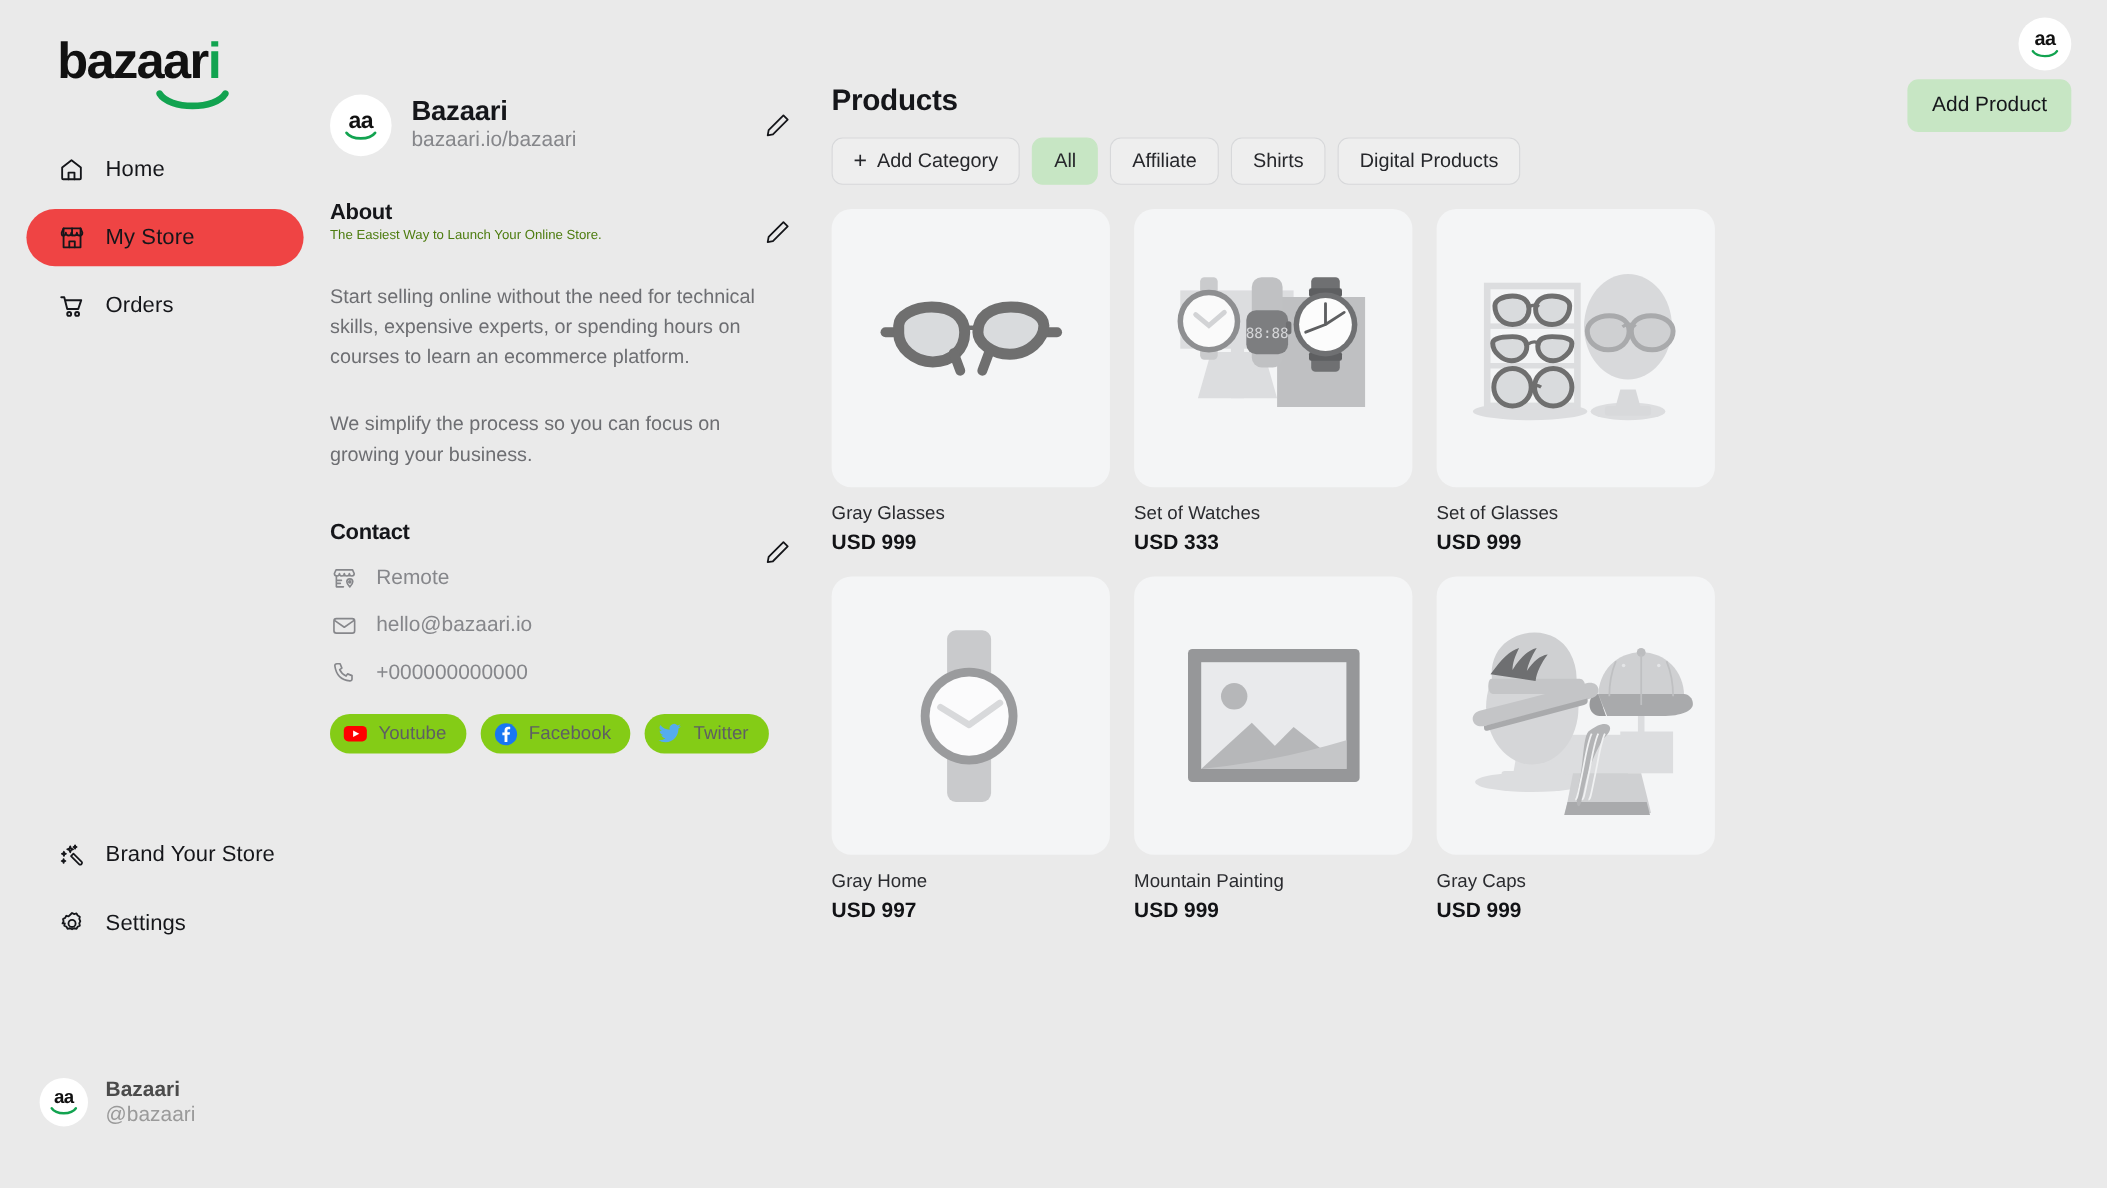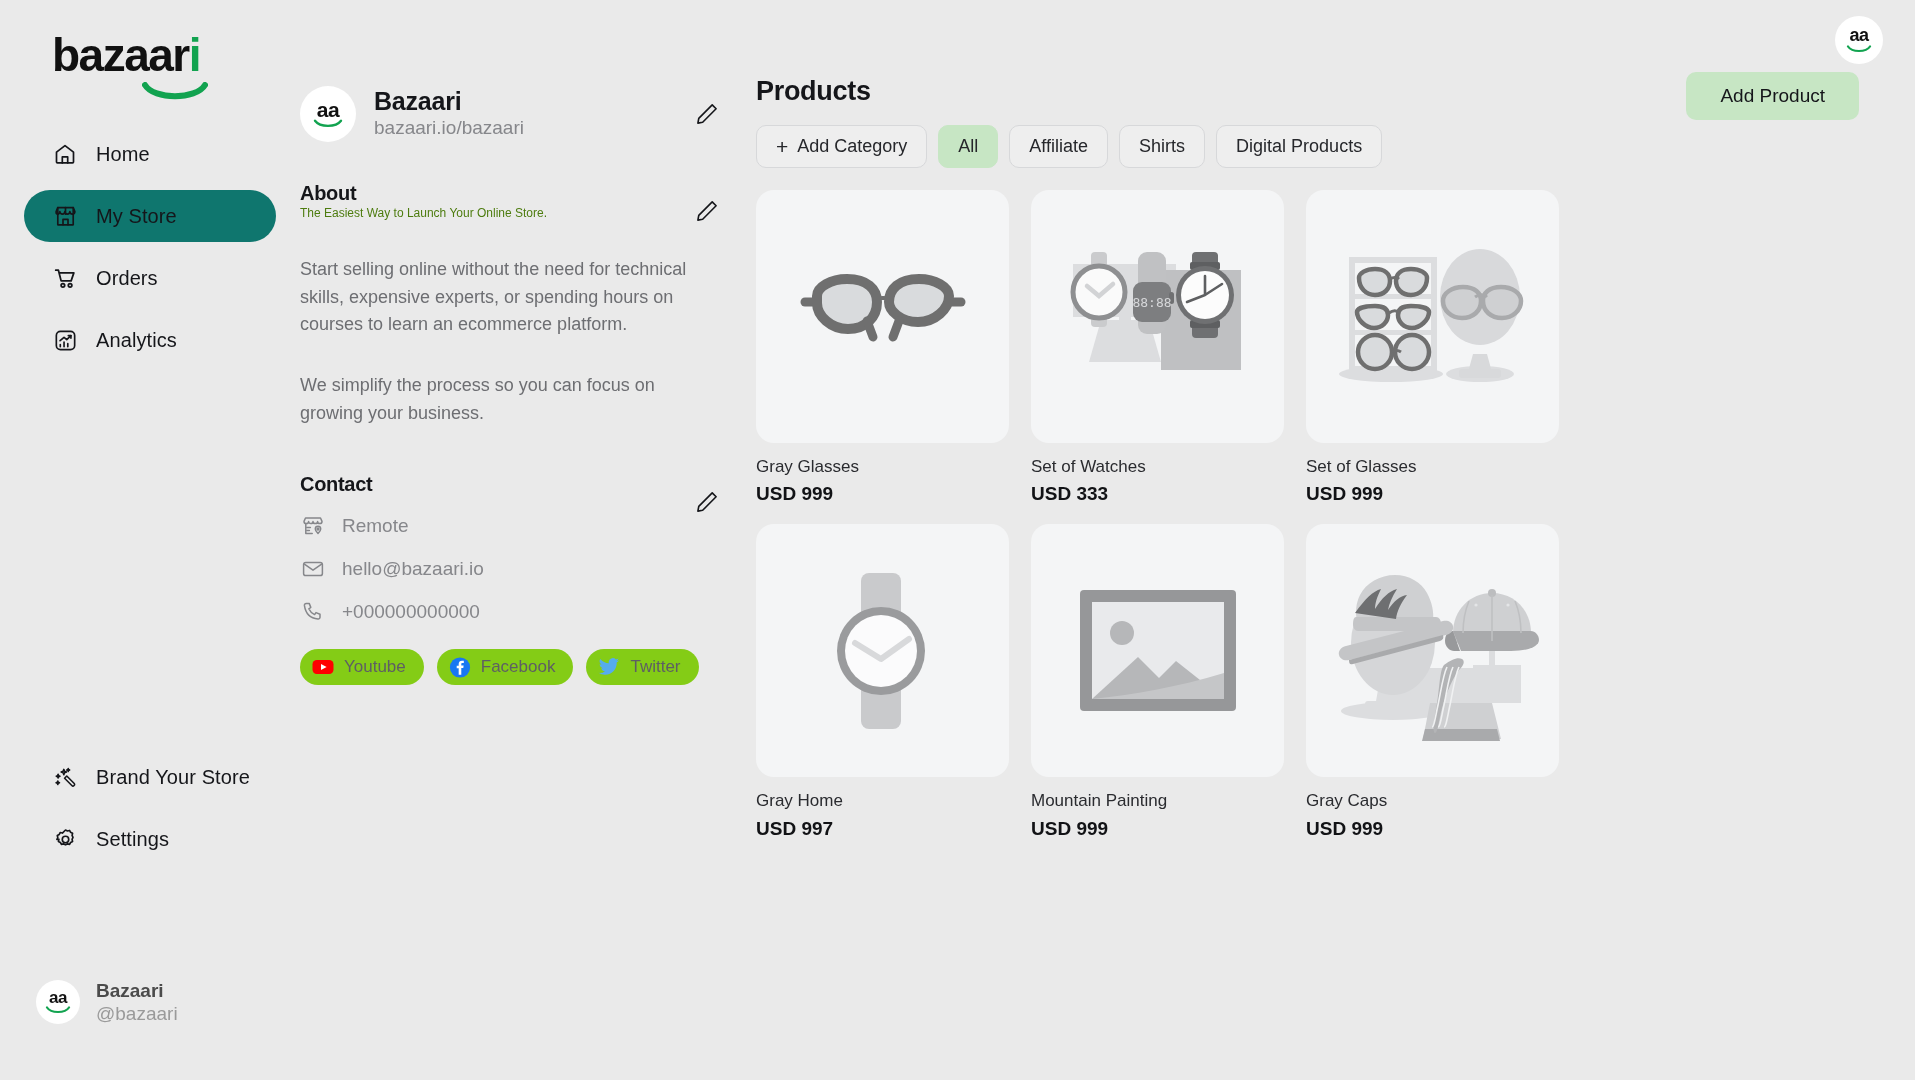--- a/index.html
+++ b/index.html
@@ -25,21 +25,21 @@
   }
   .logo-word .dot-i { color: #12a350; }
   .logo-smile { position: absolute; left: 90px; top: 50px; }
 
   .nav { position: absolute; left: 24px; top: 128px; width: 252px; }
   .nav-item {
     display: flex; align-items: center; gap: 18px;
     height: 52px; padding: 0 28px; margin-bottom: 10px;
     border-radius: 26px; cursor: pointer;
   }
-  .nav-item.active { background: #0f766e; }
+  .nav-item.active { background: #ef4444; }
   .nav-label { font-size: 20px; color: #15161a; letter-spacing: 0.1px; }
   .nav-icon { width: 26px; height: 26px; display: flex; align-items: center; justify-content: center; }
 
   .nav-bottom { position: absolute; left: 24px; bottom: 205px; width: 260px; }
   .nav-bottom .nav-item { margin-bottom: 10px; }
 
   .user-box {
     position: absolute; left: 36px; bottom: 54px;
     display: flex; align-items: center; gap: 16px;
   }
@@ -91,23 +91,23 @@
   
   .main { flex: 1; padding: 76px 56px 0 26px; position: relative; }
   .topbar-avatar {
     position: absolute; right: 32px; top: 16px;
     width: 48px; height: 48px; border-radius: 50%; background: #fff;
     display: flex; flex-direction: column; align-items: center; justify-content: center;
     cursor: pointer;
   }
   .topbar-avatar .avatar-aa { font-size: 18px; }
   .add-product {
-    position: absolute; right: 56px; top: 72px;
+    position: absolute; right: 32px; top: 72px;
     background: #c7e6c4; border: none; border-radius: 10px;
-    padding: 13px 34px; font-size: 19px; color: #15161a; cursor: pointer;
+    padding: 13px 22px; font-size: 19px; color: #15161a; cursor: pointer;
     font-family: "Liberation Sans", sans-serif;
   }
   .main-title { font-size: 27px; font-weight: 700; color: #15161a; letter-spacing: -0.3px; }
 
   .cats { display: flex; gap: 11px; margin-top: 18px; flex-wrap: wrap; }
   .cat {
     border: 1px solid #d7d8da; background: #eeeeee; border-radius: 10px;
     padding: 10px 19px; font-size: 18px; color: #26272b; cursor: pointer;
     white-space: nowrap; font-family: "Liberation Sans", sans-serif;
   }
@@ -167,31 +167,20 @@
         <span class="nav-icon">
           <svg width="25" height="25" viewBox="0 0 24 24" fill="none" stroke="#15161a" stroke-width="1.7" stroke-linejoin="round" stroke-linecap="round">
             <path d="M2.6 4h2.6l2.6 10.3h9.6L20 6.6H6.2"></path>
             <circle cx="9.5" cy="18.6" r="1.7"></circle>
             <circle cx="16.4" cy="18.6" r="1.7"></circle>
           </svg>
         </span>
         <span class="nav-label">Orders</span>
       </div>
 
-      <div class="nav-item">
-        <span class="nav-icon">
-          <svg width="25" height="25" viewBox="0 0 24 24" fill="none" stroke="#15161a" stroke-width="1.6" stroke-linejoin="round" stroke-linecap="round">
-            <rect x="3.2" y="3.2" width="17.6" height="17.6" rx="4"></rect>
-            <path d="M7 15.8v2.2M10.6 13.6v4.4M14.2 15v3"></path>
-            <path d="M6.8 12.2 10.6 9l2.6 2.2 4-3.9"></path>
-            <path d="M17.2 7.3h-2.5M17.2 7.3v2.5"></path>
-          </svg>
-        </span>
-        <span class="nav-label">Analytics</span>
-      </div>
     </nav>
 
     <div class="nav-bottom">
       <div class="nav-item">
         <span class="nav-icon">
           <svg width="25" height="25" viewBox="0 0 24 24" fill="none" stroke="#15161a" stroke-width="1.5" stroke-linejoin="round" stroke-linecap="round">
             <path d="M13.2 10.6 20.4 17.8a1.2 1.2 0 0 1 0 1.7l-.4.4a1.2 1.2 0 0 1-1.7 0l-7.2-7.2z"></path>
             <path d="M10.4 4.2l.7 1.9 1.9.7-1.9.7-.7 1.9-.7-1.9-1.9-.7 1.9-.7z"></path>
             <path d="M4.9 8.9l.5 1.3 1.3.5-1.3.5-.5 1.3-.5-1.3-1.3-.5 1.3-.5z"></path>
             <path d="M4.6 15.4l.45 1.2 1.2.45-1.2.45-.45 1.2-.45-1.2-1.2-.45 1.2-.45z"></path>

